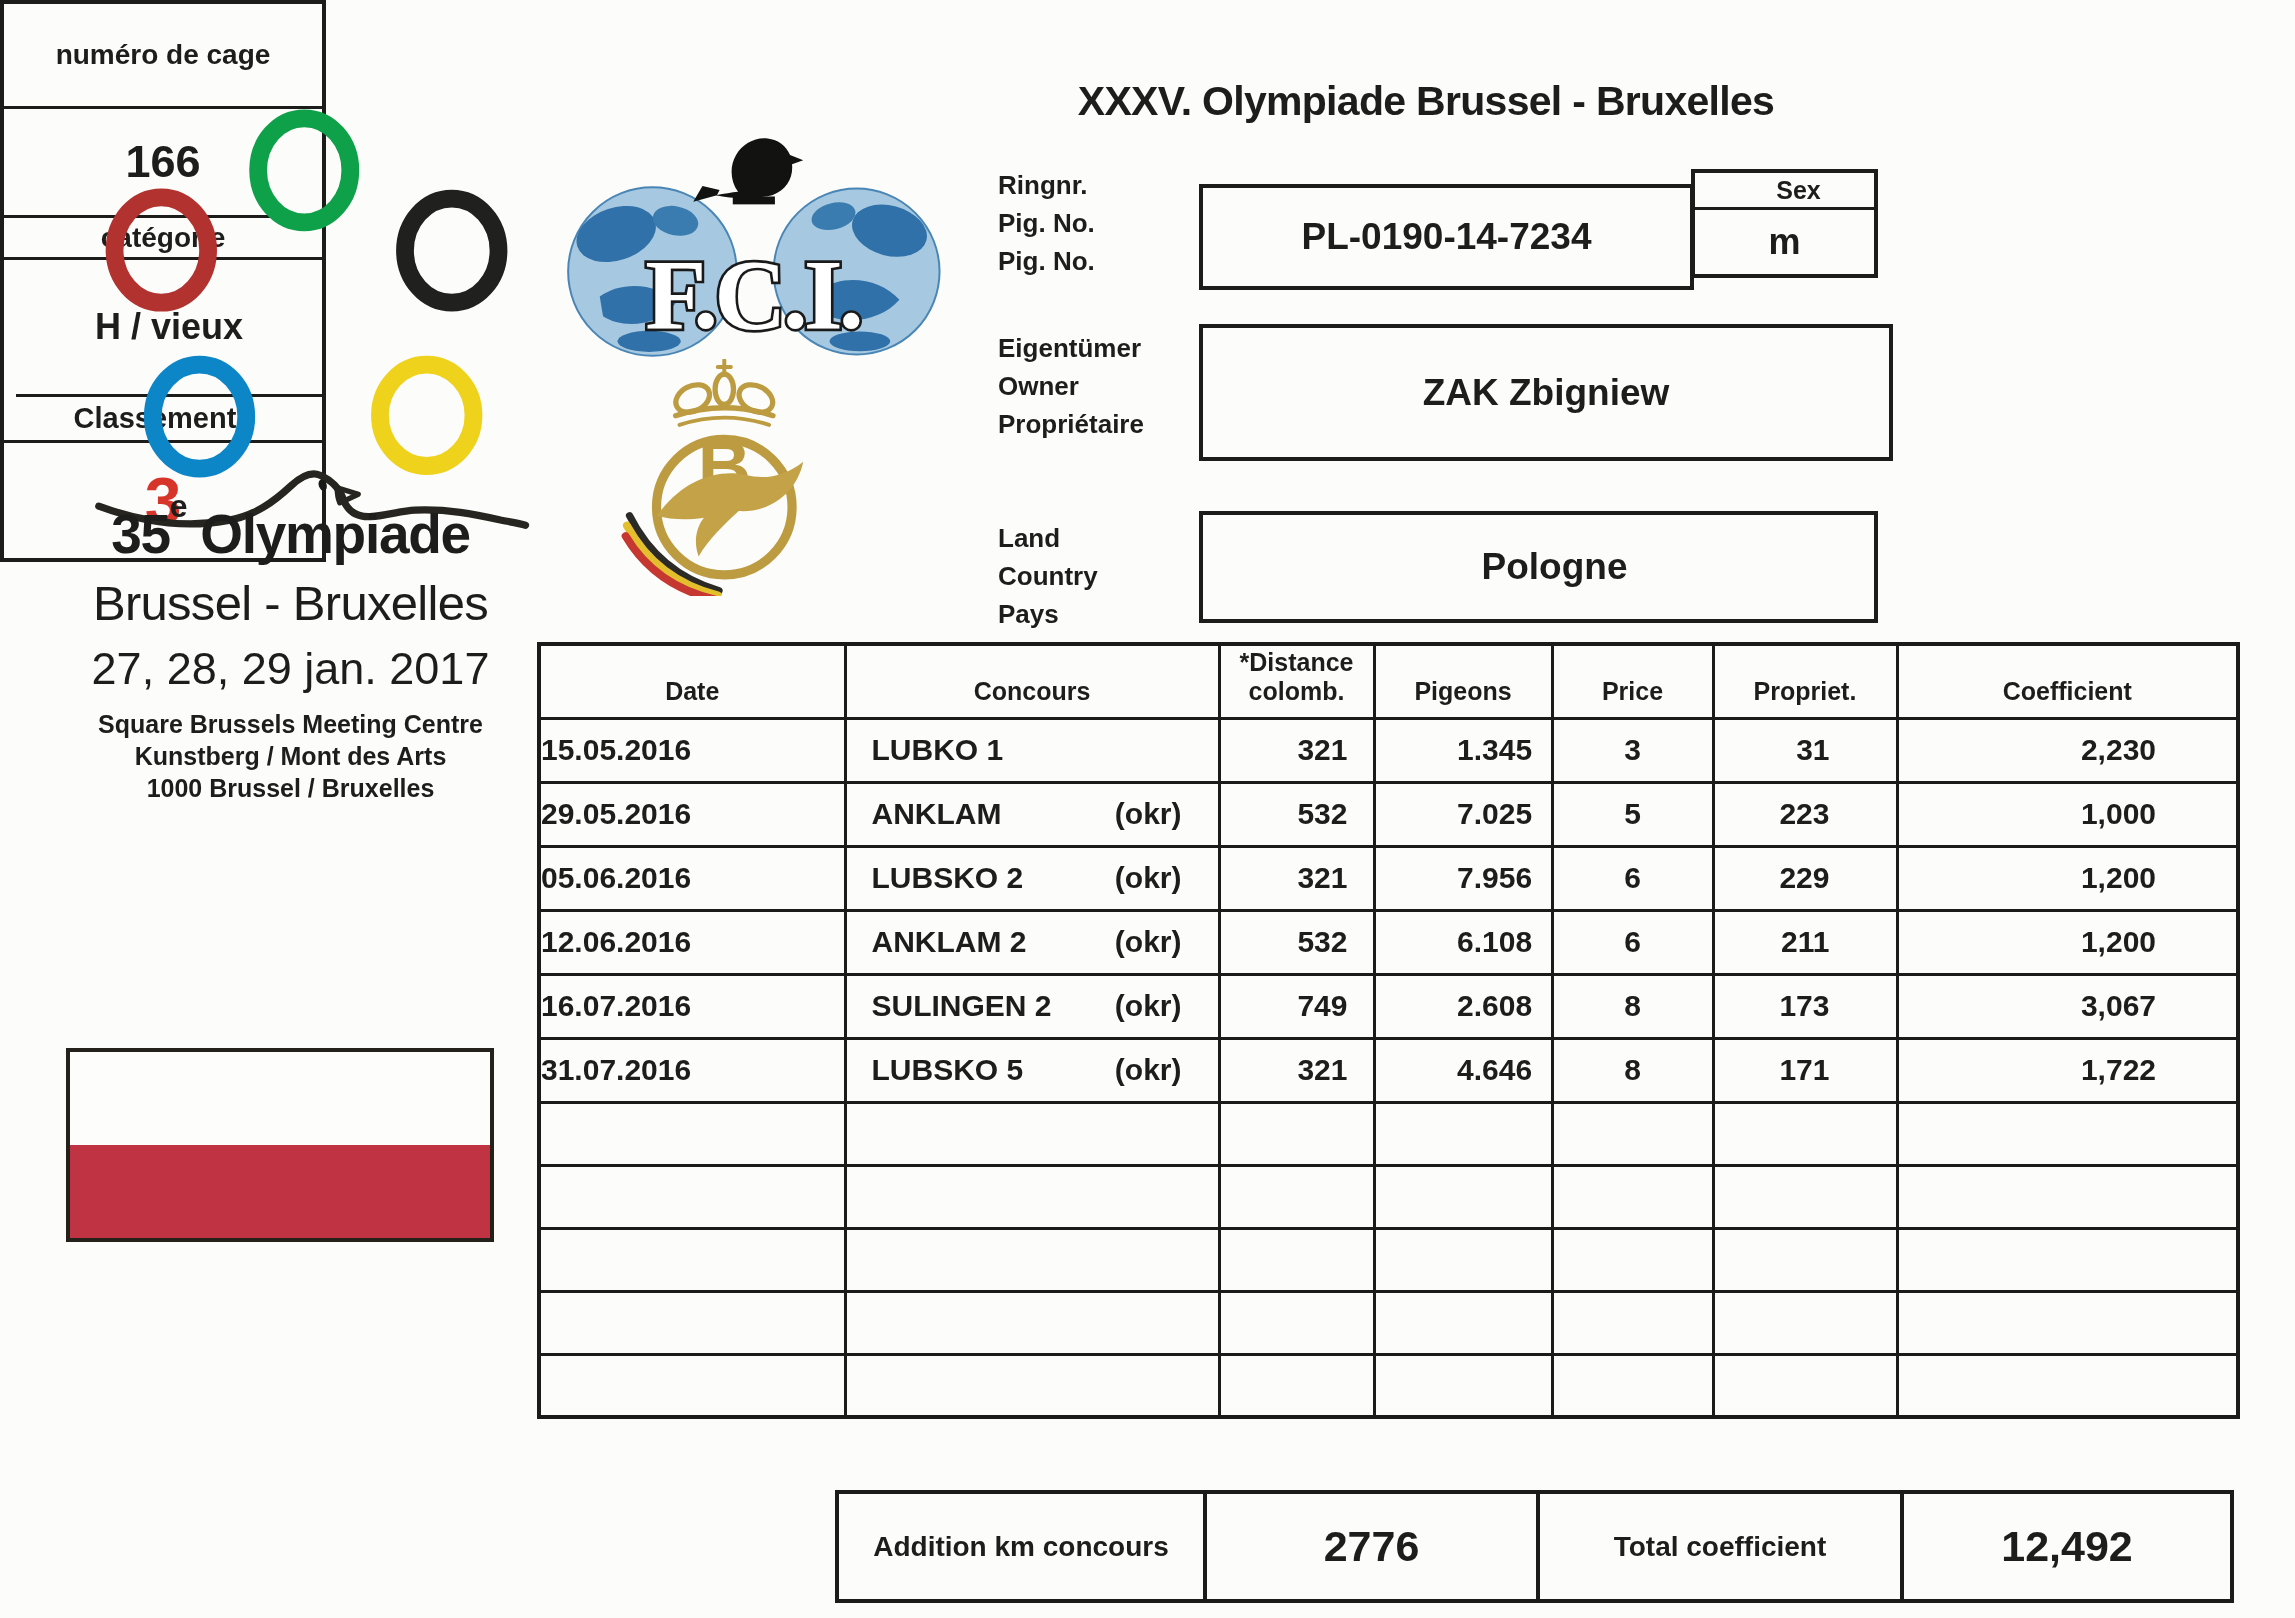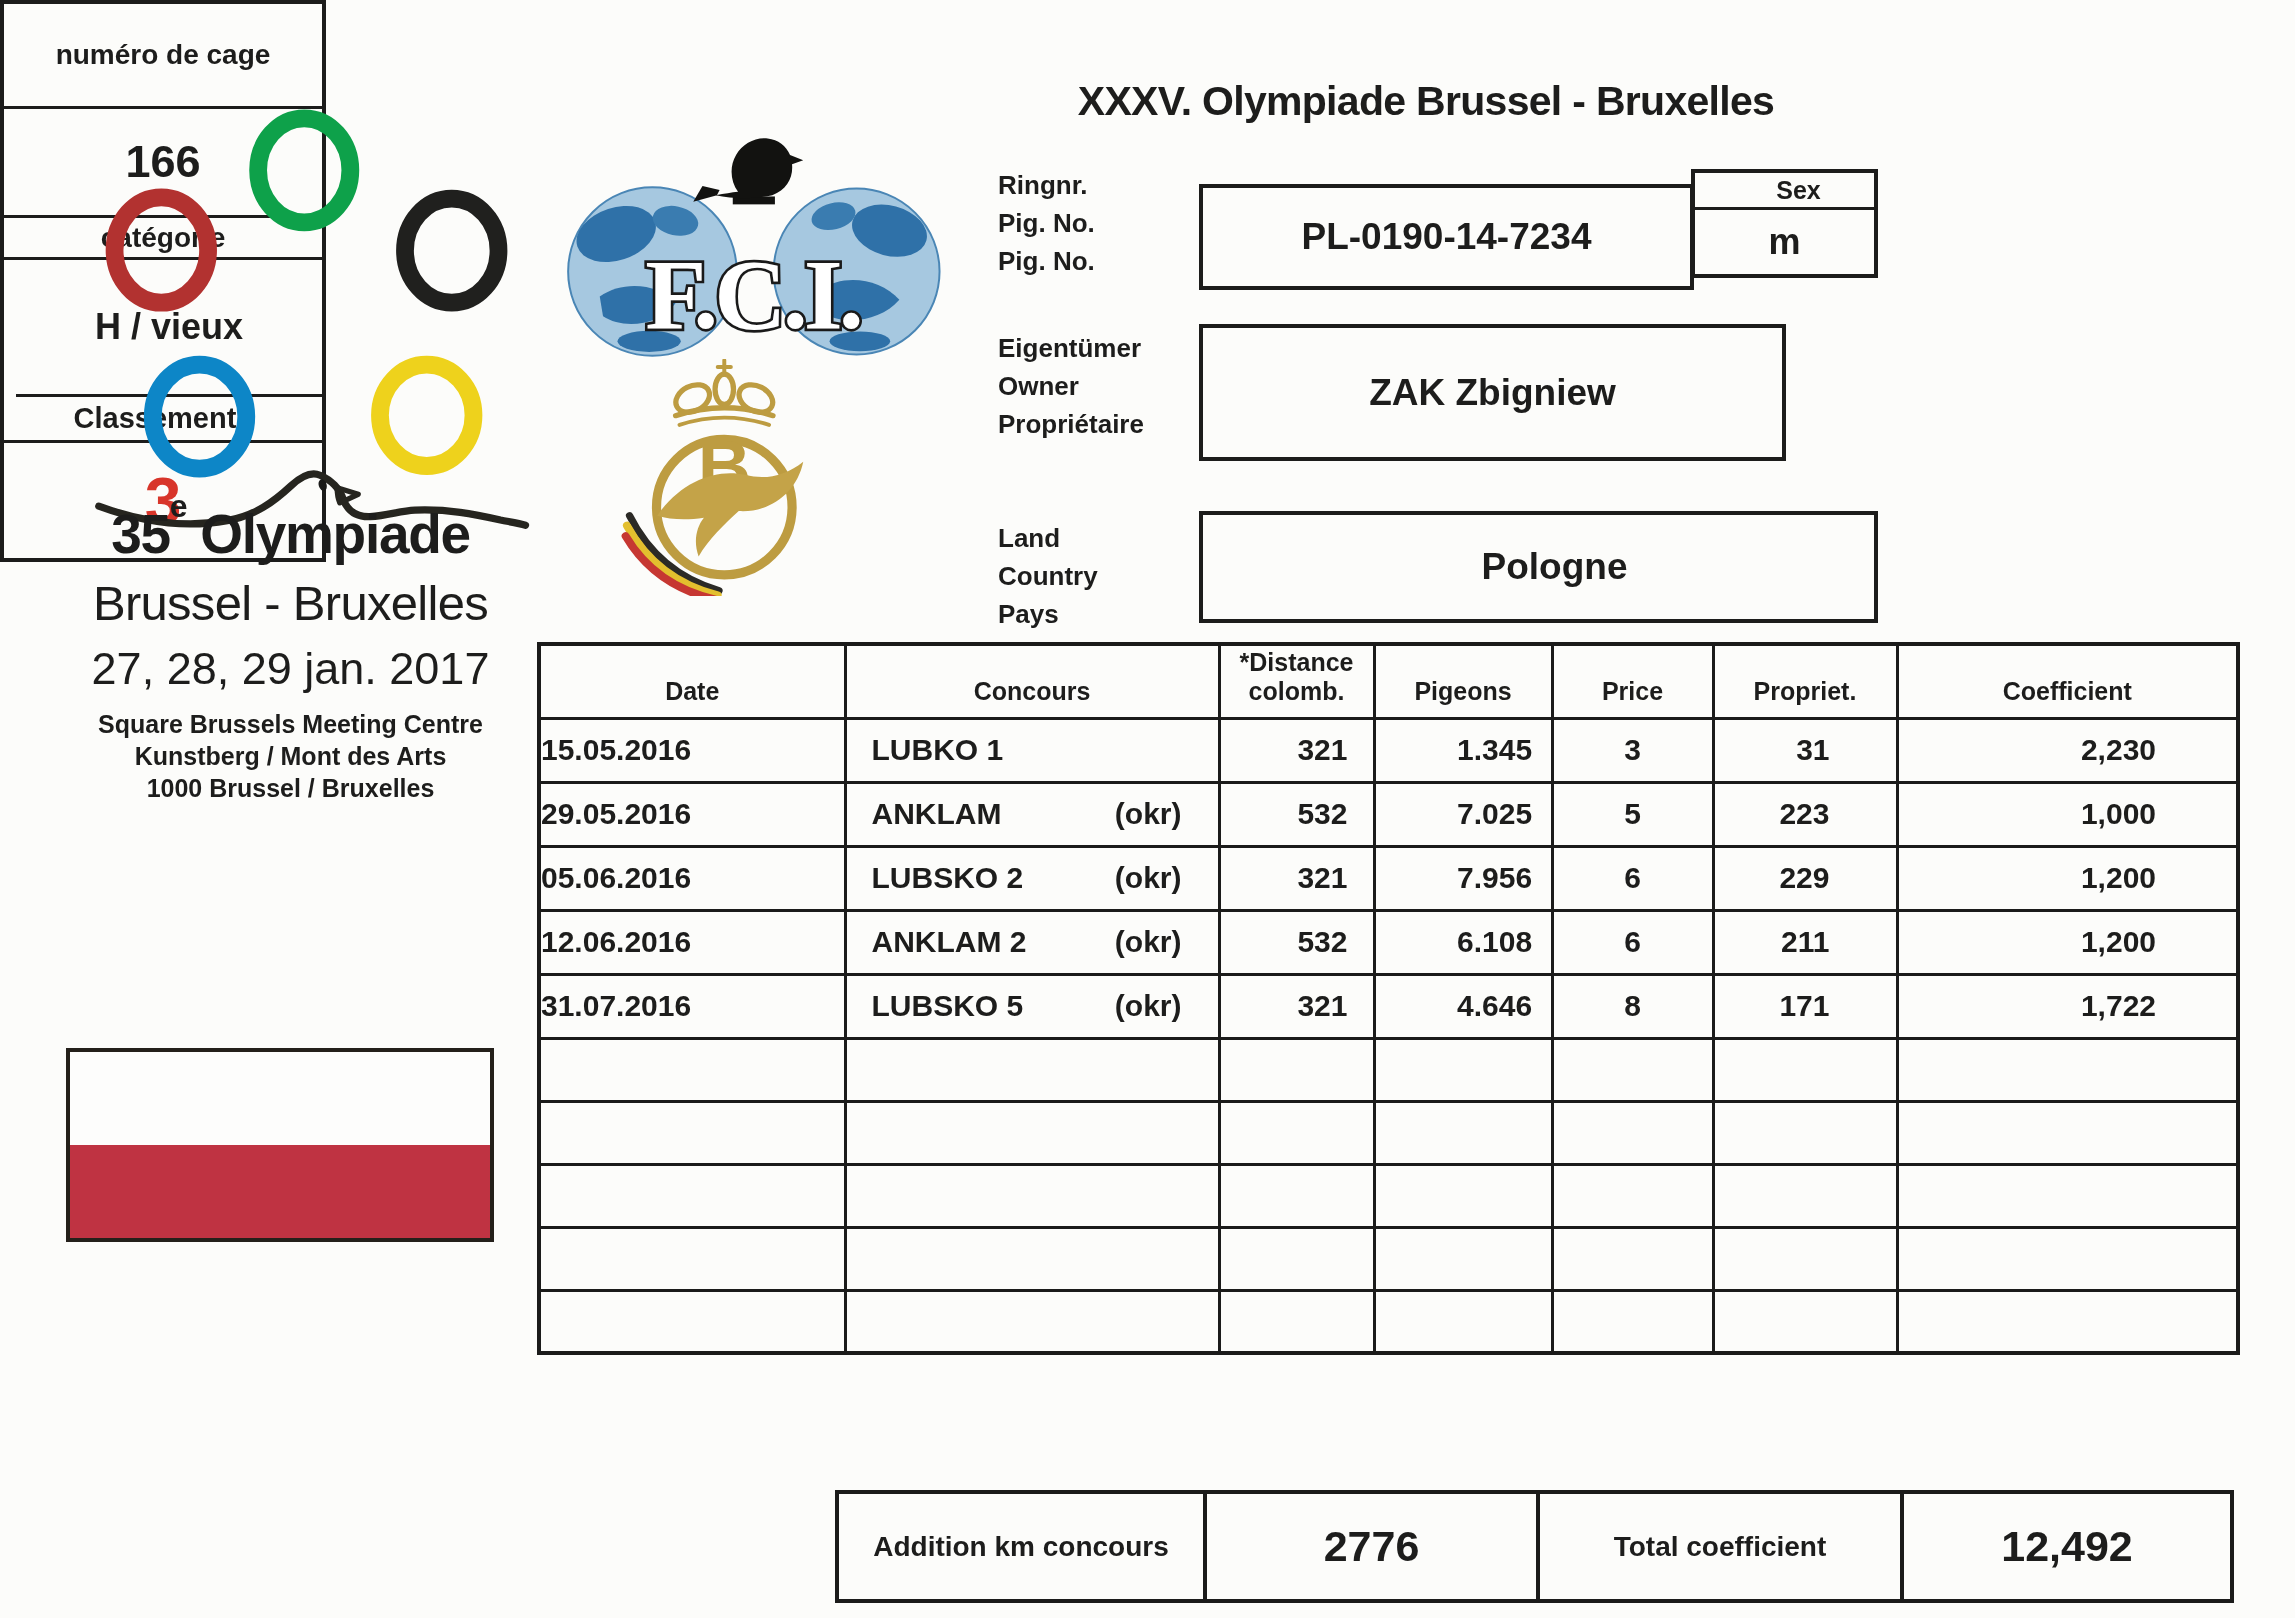--- a/index.html
+++ b/index.html
@@ -24,21 +24,21 @@
   
   .title{left:988px;top:78px;width:876px;text-align:center;font-size:41px;font-weight:bold;letter-spacing:-0.7px;}
   
   .field-labels{font-size:26px;font-weight:bold;line-height:38px;}
   
   .val{font-weight:bold;}
   .ring-box{left:1199px;top:184px;width:495px;height:106px;font-size:37px;}
   .sex-box{left:1691px;top:169px;width:187px;height:109px;padding:0;flex-direction:column;align-items:stretch;justify-content:flex-start;}
   .sex-top{height:34px;border-bottom:3.3px solid #1c1c1b;display:flex;align-items:center;justify-content:center;font-size:25px;font-weight:bold;padding-left:28px;}
   .sex-bot{flex:1;display:flex;align-items:center;justify-content:center;font-size:36px;font-weight:bold;}
-  .owner-box{left:1199px;top:324px;width:587px;height:137px;font-size:37px;}
+  .owner-box{left:1199px;top:324px;width:694px;height:137px;font-size:37px;}
   .country-box{left:1199px;top:511px;width:679px;height:112px;font-size:37px;padding-left:32px;}
   
   .right-col{left:1874px;top:61px;width:326px;height:562px;border:4px solid #1c1c1b;box-sizing:border-box;display:flex;flex-direction:column;}
   .rc-band{display:flex;align-items:center;justify-content:center;border-bottom:3.3px solid #1c1c1b;box-sizing:border-box;}
   .rc-band:last-child{border-bottom:none;}
   .rc-cage-label{height:105px;font-size:28px;font-weight:bold;}
   .rc-cage-val{height:109px;font-size:45px;font-weight:bold;}
   .rc-cat-label{height:42px;font-size:28px;font-weight:bold;}
   .rc-cat-val{height:137px;font-size:36px;font-weight:bold;margin-left:12px;}
   .rc-class-label{height:46px;font-size:29px;font-weight:bold;}
@@ -261,20 +261,34 @@
                 <span class="okr">(okr)</span>
               </div>
             </td>
         <td class="c-dist">532</td>
         <td class="c-pig">6.108</td>
         <td class="c-price">6</td>
         <td class="c-prop">211</td>
         <td class="c-coef">1,200</td>
       </tr>
       <tr class="data">
+        <td class="c-date">16.07.2016</td>
+        <td class="c-conc">
+              <div class="cc">
+                <span>SULINGEN 2</span>
+                <span class="okr">(okr)</span>
+              </div>
+            </td>
+        <td class="c-dist">749</td>
+        <td class="c-pig">2.608</td>
+        <td class="c-price">8</td>
+        <td class="c-prop">173</td>
+        <td class="c-coef">3,067</td>
+      </tr>
+      <tr class="data">
         <td class="c-date">31.07.2016</td>
         <td class="c-conc">
               <div class="cc">
                 <span>LUBSKO 5</span>
                 <span class="okr">(okr)</span>
               </div>
             </td>
         <td class="c-dist">321</td>
         <td class="c-pig">4.646</td>
         <td class="c-price">8</td>

